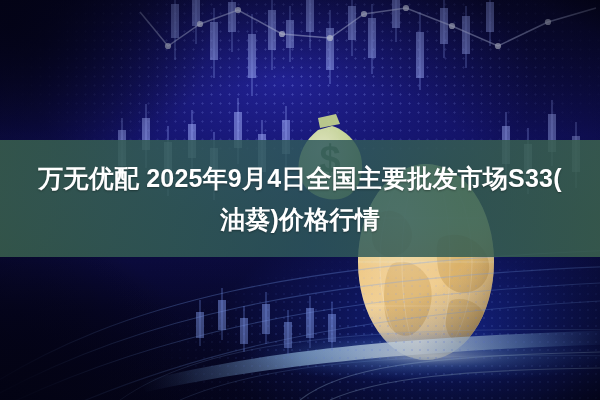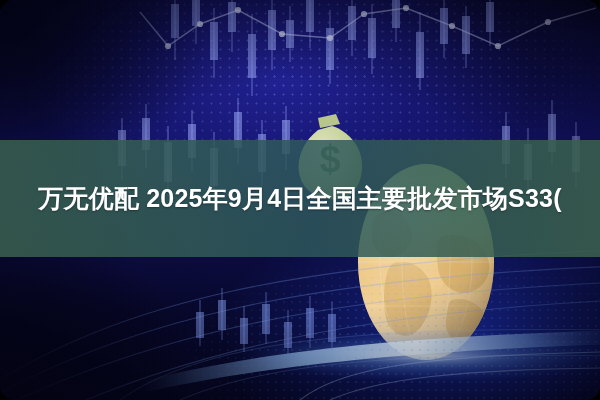--- a/index.html
+++ b/index.html
@@ -7,21 +7,20 @@
     padding: 0;
     background: #000;
   }
   #stage {
     position: relative;
     width: 600px;
     height: 400px;
     overflow: hidden;
     font-family: "Liberation Sans", "DejaVu Sans", sans-serif;
     background: #080826;
-    border-radius: 15px;
   }
   .layer {
     position: absolute;
     inset: 0;
     width: 100%;
     height: 100%;
   }
 
   
   #bg-base {
@@ -311,15 +310,16 @@
       <rect x="328" y="314" width="8" height="28"></rect>
     </g>
   </svg>
 
   <div class="layer" id="dot-grid-low"></div>
   <div class="layer" id="bg-vignette"></div>
   <div class="layer" id="bg-corner-dark"></div>
 
   <div id="title-band" style="top:140px;height:117px;">
     <div class="title-line">万无优配 2025年9月4日全国主要批发市场S33(</div>
+    <div class="title-line">油葵)价格行情</div>
   </div>
 
 </div>
 
 </body></html>

